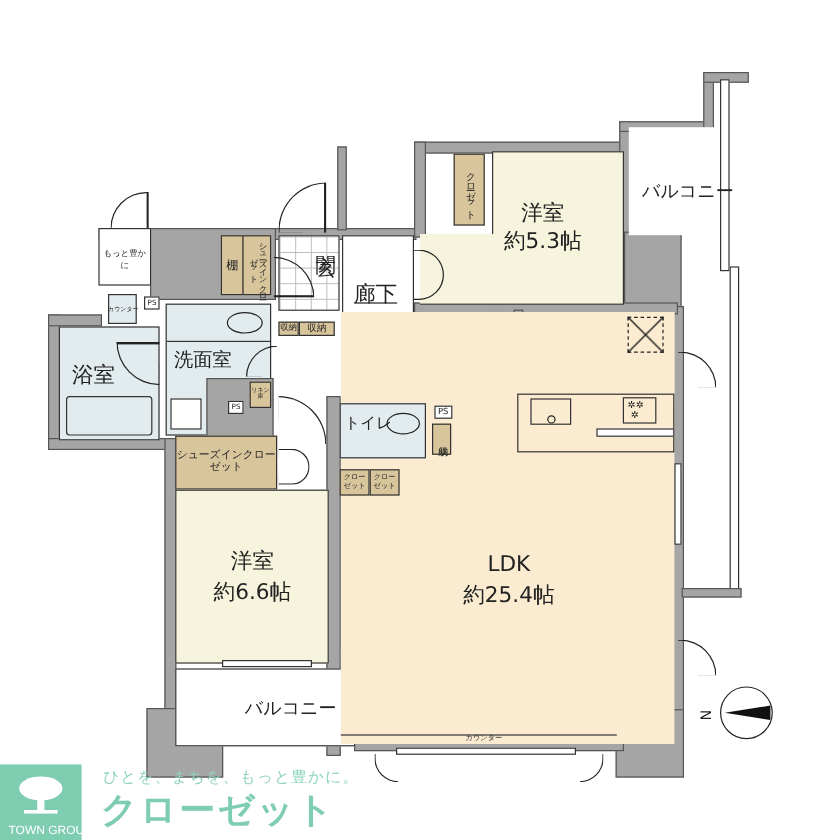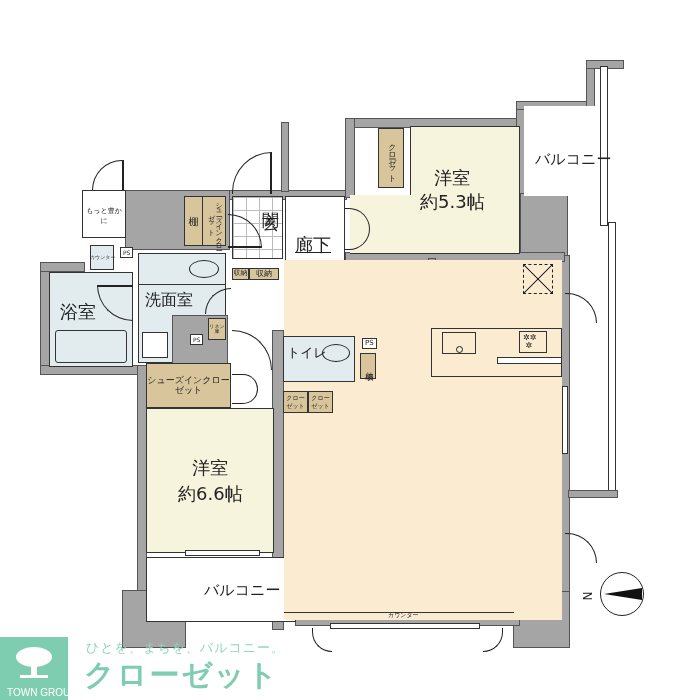--- a/index.html
+++ b/index.html
@@ -133,20 +133,24 @@
   <div class="ps" style="left:284px;top:540px;">PS</div>
 
   <div class="room wet" style="left:283px;top:336px;width:72px;height:46px;"></div>
   <div class="label" style="left:287px;top:344px;font-size:13px;">トイレ</div>
   <div class="abs" style="left:322px;top:344px;width:26px;height:16px;border:1.3px solid #222;border-radius:50%;"></div>
   <div class="door-arc" style="left:284px;top:300px;width:30px;height:30px;border-radius:30px 0 0 0;border-right:none;border-bottom:none;"></div>
 
   <div class="room ldk" style="left:284px;top:260px;width:278px;height:360px;border:none;"></div>
   <div class="room ldk" style="left:345px;top:260px;width:217px;height:80px;border:none;"></div>
   <div class="wall" style="left:283px;top:330px;width:100px;height:58px;background:transparent;border:none;"></div>
+  <div class="label" style="left:386px;top:458px;font-size:18px;line-height:26px;">
+    <div>LDK</div>
+    <div>約25.4帖</div>
+  </div>
 
   <div class="room wet" style="left:283px;top:336px;width:72px;height:46px;"></div>
   <div class="label" style="left:287px;top:344px;font-size:13px;">トイレ</div>
   <div class="abs" style="left:322px;top:344px;width:26px;height:16px;border:1.3px solid #222;border-radius:50%;"></div>
 
   <div class="storage" style="left:283px;top:391px;width:25px;height:22px;font-size:6px;line-height:8px;">
     <span>クローゼット</span>
   </div>
   <div class="storage" style="left:308px;top:391px;width:25px;height:22px;font-size:6px;line-height:8px;">
     <span>クローゼット</span>
@@ -182,15 +186,15 @@
   <div class="label" style="left:584px;top:589px;font-size:12px;transform:rotate(-90deg);">N</div>
 
   <div class="logo-box">
     <svg class="abs" style="left:14px;top:8px;" width="40" height="36">
         <ellipse cx="20" cy="12" rx="18" ry="10" fill="#fff"></ellipse>
         <rect x="17" y="16" width="6" height="16" fill="#fff"></rect>
         <rect x="6" y="30" width="28" height="3" fill="#fff"></rect>
       </svg>
     <div class="logo-text">TOWN GROUP</div>
   </div>
-  <div class="slogan">ひとを、まちを、バルコニー。</div>
+  <div class="slogan">ひとを、まちを、もっと豊かに。</div>
   <div class="brand">クローゼット</div>
 </div>
 
 </body></html>

